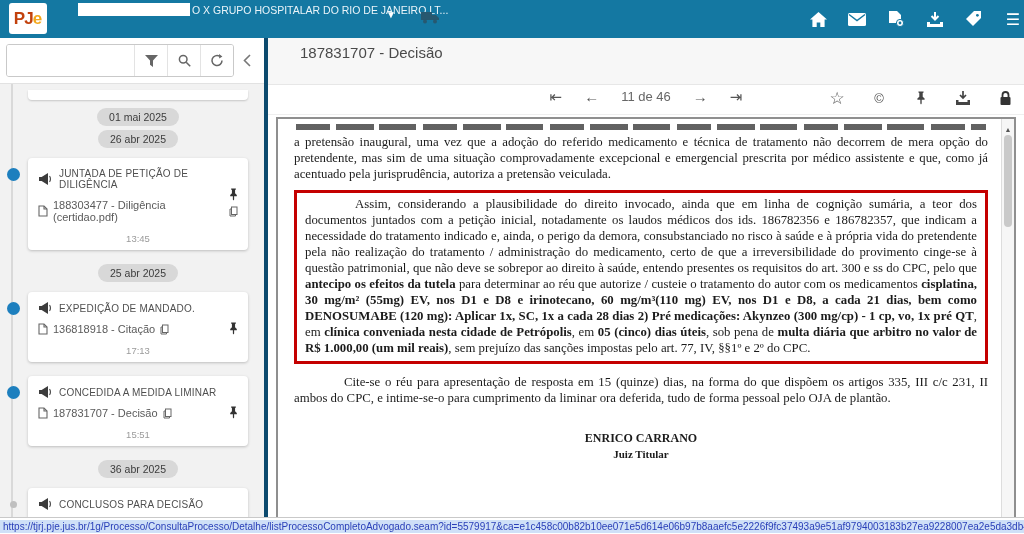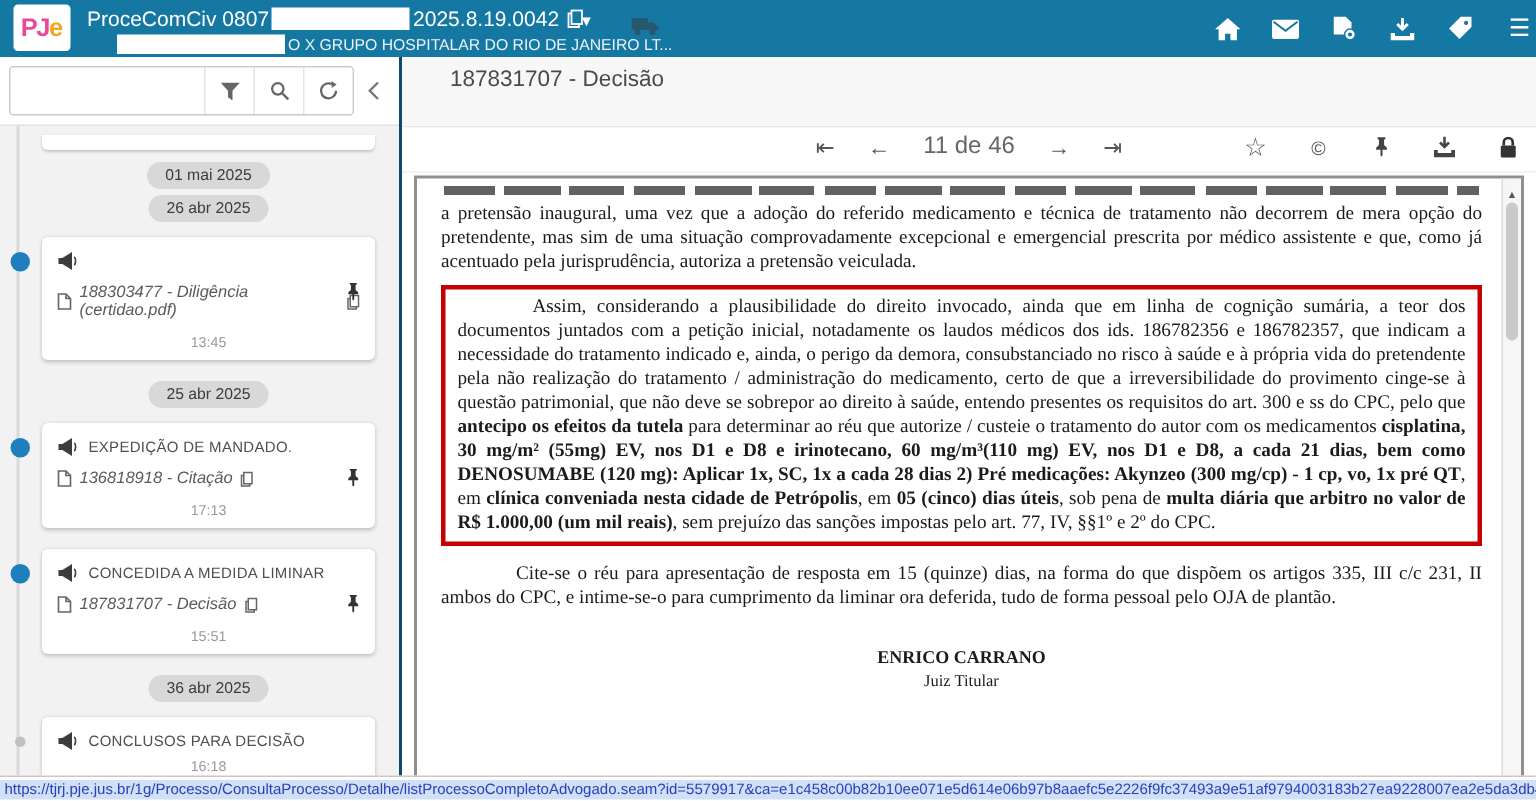--- a/index.html
+++ b/index.html
@@ -4,40 +4,40 @@
 <style>
   * { margin:0; padding:0; box-sizing:border-box; }
   html,body { width:1024px; height:534px; overflow:hidden; background:#fff;
               font-family:"Liberation Sans", sans-serif; }
   .screen { position:relative; width:1024px; height:534px; background:#fff; overflow:hidden; }
 
   
   .topbar { position:relative; height:38px; background:#1478a2; display:flex; align-items:flex-start; }
   .logo { width:38px; height:31px; background:#fff; border-radius:3px; margin:3px 0 0 9px;
           display:flex; align-items:center; justify-content:center; cursor:pointer; }
-  .logo .pj { color:#ec4899; font-weight:bold; font-size:17px; letter-spacing:-1px; }
+  .logo .pj { color:#c2410c; font-weight:bold; font-size:17px; letter-spacing:-1px; }
   .logo .e  { color:#f2a71b; font-weight:bold; font-size:17px; }
   .case-block { margin-left:11px; color:#fff; }
   .case-line1 { font-size:14px; margin-top:4px; display:flex; align-items:center; white-space:nowrap; }
   .case-line2 { font-size:10.5px; color:#eaf4f9; margin-top:3px; display:flex; align-items:center; white-space:nowrap;padding-left:20px; }
   .redact { display:inline-block; background:#fff; }
   .redact-1 { width:92px; height:15px; margin:0 2px; }
   .redact-2 { width:112px; height:13px; margin-right:2px; }
   .copy-ico { margin-left:5px; }
   .tb-caret { position:absolute; left:386px; top:9px; color:#fff; font-size:10px; cursor:pointer; }
   .truck { position:absolute; left:420px; top:10px; }
   .topbar-icons { position:absolute; right:0; top:10px; display:flex; gap:21px; padding-right:2px; }
   .topbar-icons .tbi { width:18px; height:18px; display:flex; align-items:center; justify-content:center; cursor:pointer; }
   .hamburger { color:#fff; font-size:16px; width:14px; overflow:hidden; }
 
   
   .app { display:flex; height:496px; }
 
   
-  .sidebar { width:268px; background:#f2f2f2; border-right:2px solid #0c4a6e; display:flex; flex-direction:column; }
+  .sidebar { width:268px; background:#f2f2f2; border-right:4px solid #0c4a6e; display:flex; flex-direction:column; }
   .searchrow { background:#fff; border-bottom:1px solid #e2e2e2; padding:6px 4px 6px 6px;
                display:flex; align-items:center; height:46px; }
   .searchbox { flex:1; height:33px; border:1px solid #c9c9c9; border-radius:3px; background:#fff;
                display:flex; align-items:center; overflow:hidden; }
   .searchbox input { border:none; outline:none; flex:1; min-width:20px; height:100%; padding:0 6px; font-size:12px; }
   .sb-btn { width:33px; height:100%; border-left:1px solid #e3e3e3; display:flex; align-items:center;
             justify-content:center; cursor:pointer; background:#fff; }
   .collapse-btn { width:26px; height:33px; display:flex; align-items:center; justify-content:center;
                   color:#777; cursor:pointer; }
 
@@ -46,56 +46,56 @@
   .partial-card { height:10px; background:#fff; border-radius:0 0 4px 4px;
                   box-shadow:0 1px 2px rgba(0,0,0,.18); margin:0 2px 8px 2px; }
   .pill { background:#d8d8d8; color:#3c3c3c; font-size:10.5px; border-radius:11px; padding:3px 12px;
           width:fit-content; margin:4px auto; position:relative; z-index:1; }
   .tcard { position:relative; background:#fff; border-radius:4px; box-shadow:0 1px 3px rgba(0,0,0,.22);
            padding:10px 10px 6px 10px; margin:10px 2px 14px 2px; cursor:pointer; }
   .tcard .dot { position:absolute; left:-21px; top:10px; width:13px; height:13px; border-radius:50%;
                 background:#1d7fbe; }
   .tcard .dot.small { width:7px; height:7px; left:-18px; top:13px; background:#bfbfbf; }
   .trow1 { display:flex; align-items:center; gap:7px; font-size:10px; color:#4f4f4f; letter-spacing:.2px; }
-  .trow2 { display:flex; align-items:center; gap:5px; font-size:11px; color:#5a5a5a; margin-top:9px;font-style:italic; }
+  .trow2 { display:flex; align-items:center; gap:5px; font-size:11px; color:#5a5a5a; margin-top:9px; }
   .trow2 .doclink { color:#5a5a5a; }
   .pin { position:absolute; right:9px; top:30px; }
   .ttime { text-align:center; font-size:9.5px; color:#9a9a9a; margin-top:10px; }
   .tcard.short .ttime { margin-top:6px; }
 
   
   .main { flex:1; background:#fff; display:flex; flex-direction:column; }
   .doc-header { background:#f7f7f7; border-bottom:1px solid #e7e7e7; padding:6px 0 5px 32px; height:47px; }
   .doc-title { font-size:15px; color:#4a4a4a; }
   .doc-sub { font-size:10px; color:#7d7d7d; margin-top:3px; }
   .toolbar { position:relative; height:30px; border-bottom:1px solid #efefef; background:#fff; }
   .pag { position:absolute; left:50%; transform:translateX(-50%); top:4px; display:flex;
          align-items:center; gap:22px; color:#555; }
   .pag .nav { font-size:15px; cursor:pointer; line-height:1; }
-  .pag .plabel { font-size:16px; color:#666; }
+  .pag .plabel { font-size:13px; color:#666; }
   .tool-icons { position:absolute; right:10px; top:3px; display:flex; gap:24px; align-items:center; }
   .tool-icons .ti { width:18px; height:20px; display:flex; align-items:center; justify-content:center;
                     cursor:pointer; color:#555; }
   .ti.star { font-size:17px; }
   .ti.copyright { font-size:13px; }
 
   .doc-wrap { flex:1; padding:2px 8px 0 8px; }
   .doc { position:relative; height:100%; border:2px solid #8f8f8f; background:#fff;
          font-family:"Liberation Serif", serif; font-size:12.8px; color:#1b1b1b;
          padding:5px 26px 10px 16px; line-height:16px; text-align:justify; overflow:hidden; }
   .clipline { height:6px; margin:0 2px 4px 2px; opacity:.8;
       background:repeating-linear-gradient(90deg,#3a3a3a 0 34px,transparent 34px 40px,#3a3a3a 40px 78px,
                  transparent 78px 83px,#3a3a3a 83px 120px,transparent 120px 127px); }
   .p-norm { margin-bottom:6px; }
   .redbox { border:3px solid #c40000; padding:3px 8px 5px 8px; margin:8px 0 10px 0; text-indent:50px; }
   .p-indent { text-indent:50px; margin-top:10px; }
   .sig { text-align:center; }
   .sig-place { margin-top:30px; font-size:12px; }
   .sig-name { margin-top:24px; font-size:12px; font-weight:700; }
-  .sig-role { font-size:11px; font-weight:400; }
+  .sig-role { font-size:11px; font-weight:700; }
 
   .doc-scroll { position:absolute; right:0; top:0; bottom:0; width:13px; background:#f6f6f6;
                 border-left:1px solid #ddd; }
   .doc-scroll .up { display:block; text-align:center; font-size:7px; color:#555; padding-top:3px; cursor:pointer; }
   .doc-thumb { position:absolute; left:2px; right:2px; top:16px; height:92px; background:#c9c9c9;
                border-radius:4px; cursor:pointer; }
 
   
   .statusbar { position:absolute; left:0; bottom:0; width:1024px; height:17px; background:#fff;
                border-top:1px solid #c9c9c9; display:flex; align-items:center; }
@@ -108,31 +108,20 @@
 <body>
 
 <div class="screen">
 
   <header class="topbar">
     <div class="logo">
       <span class="pj">PJ</span>
         <span class="e">e</span>
     </div>
     <div class="case-block">
-      <div class="case-line1">
-        <span>ProceComCiv 0807</span>
-        <span class="redact redact-1"></span>
-        <span>2025.8.19.0042</span>
-        <span class="copy-ico">
-          <svg width="11" height="13" viewBox="0 0 11 13">
-              <rect x="3" y="1" width="7" height="9" fill="none" stroke="#fff" stroke-width="1.2"></rect>
-              <path d="M3 3H1v9h7v-2" fill="none" stroke="#fff" stroke-width="1.2"></path>
-            </svg>
-        </span>
-      </div>
       <div class="case-line2">
         <span class="redact redact-2"></span>
         <span>O X GRUPO HOSPITALAR DO RIO DE JANEIRO LT...</span>
       </div>
     </div>
     <span class="tb-caret">▼</span>
     <span class="truck">
       <svg width="20" height="15" viewBox="0 0 20 15">
           <path fill="#27586f" d="M1 2h11v8H1zM12 5h4l3 3v2h-7z"></path>
           <circle cx="5" cy="11.5" r="2" fill="#27586f"></circle>
@@ -212,20 +201,21 @@
 
         <div class="tcard">
           <span class="dot"></span>
           <div class="trow1">
             <span>
               <svg width="14" height="12" viewBox="0 0 14 12">
                   <path fill="#3c3c3c" d="M1 4h2.6L10 0v12L3.6 8H1z"></path>
                   <path d="M11.5 3.2c1.2 1 1.2 4.6 0 5.6" stroke="#3c3c3c" fill="none" stroke-width="1.1"></path>
                 </svg>
             </span>
+            <span>JUNTADA DE PETIÇÃO DE DILIGÊNCIA</span>
           </div>
           <div class="trow2">
             <span>
               <svg width="10" height="12" viewBox="0 0 10 12">
                   <path d="M1 1h5l3 3v7H1z" fill="none" stroke="#666" stroke-width="1.1"></path>
                   <path d="M6 1v3h3" fill="none" stroke="#666" stroke-width="1.1"></path>
                 </svg>
             </span>
             <span class="doclink">188303477 - Diligência (certidao.pdf)</span>
             <span>

